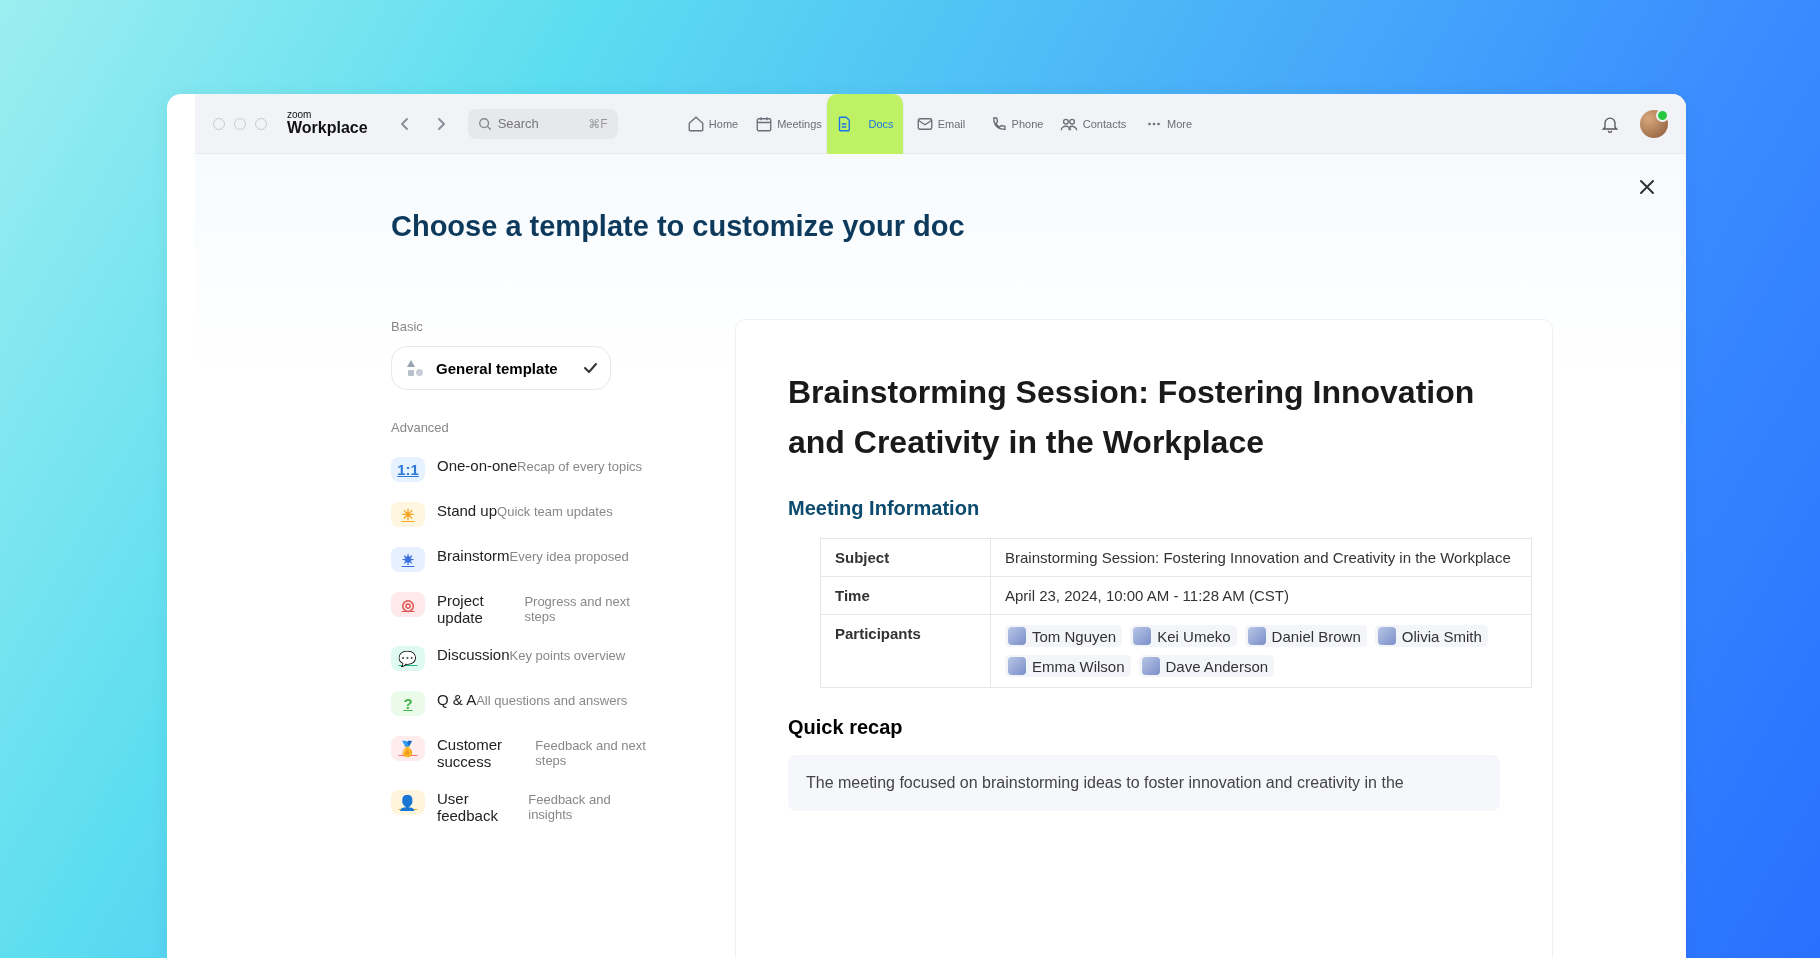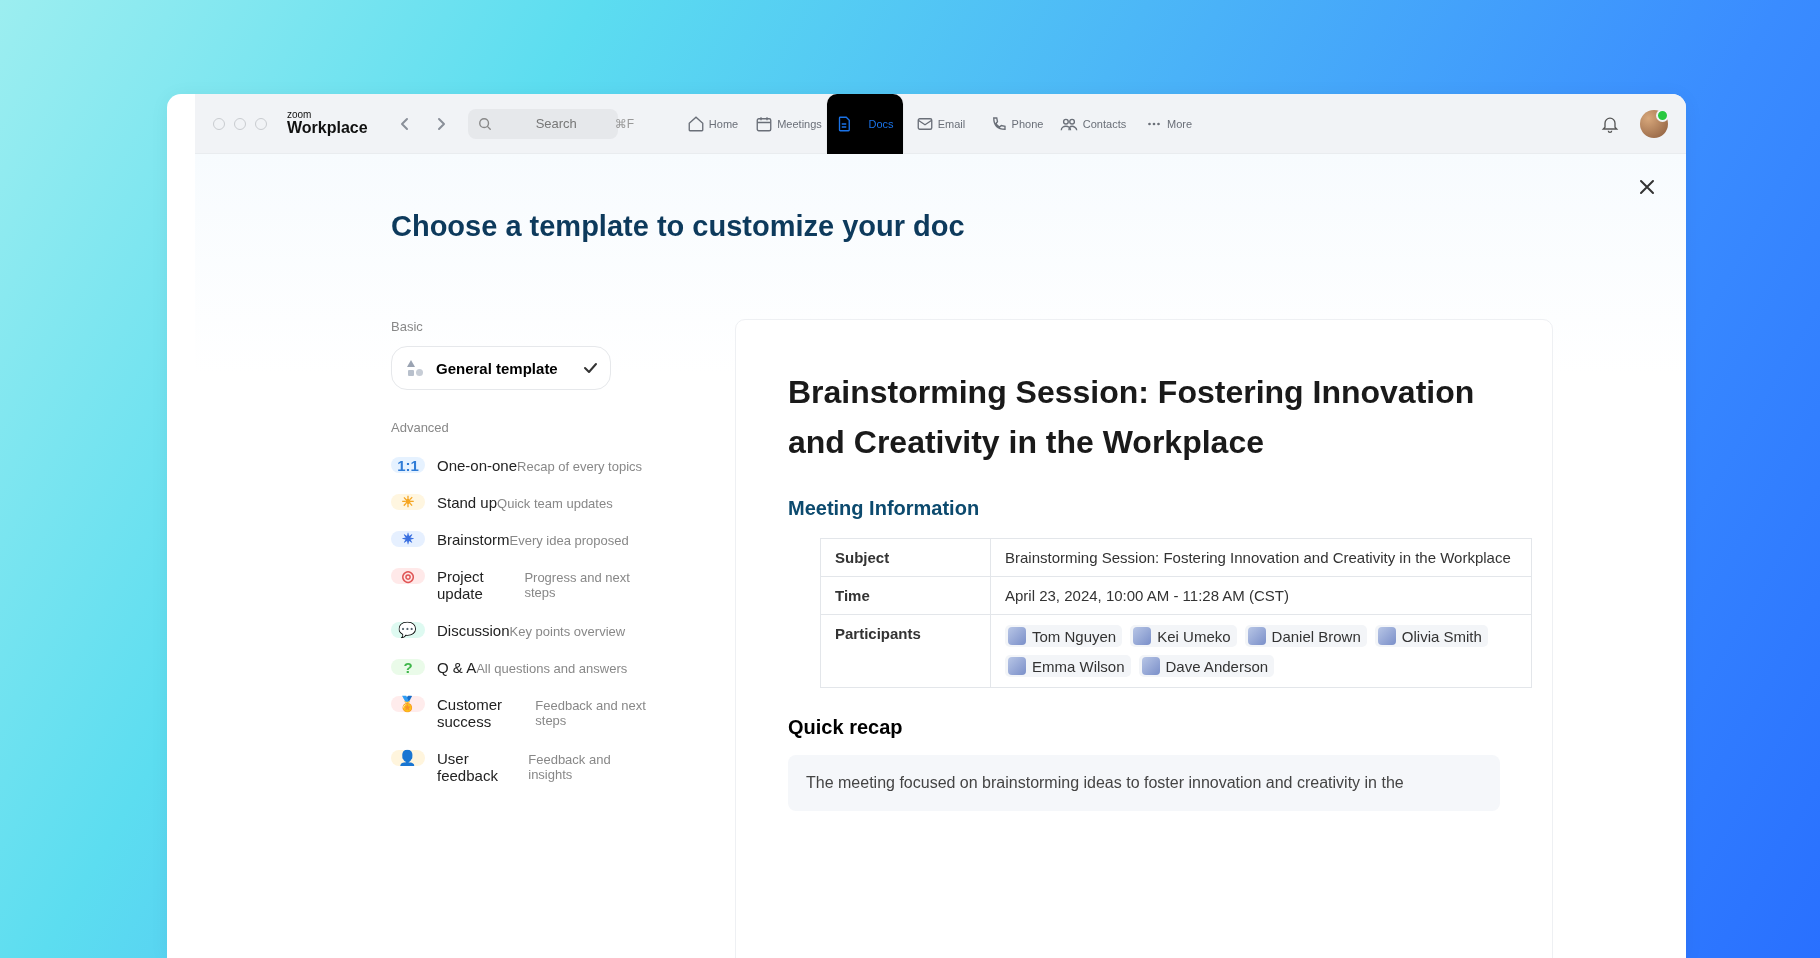--- a/index.html
+++ b/index.html
@@ -5,43 +5,43 @@
 * { margin: 0; padding: 0; box-sizing: border-box; font-family: -apple-system, BlinkMacSystemFont, "Segoe UI", Helvetica, Arial, sans-serif; }
 body { width: 1820px; height: 958px; background: linear-gradient(120deg, #9ceef0 0%, #5cddf0 25%, #3a8cff 75%, #2970ff 100%); overflow: hidden; }
 .app-window { position: absolute; top: 94px; left: 167px; width: 1519px; height: 864px; background: #fff; border-radius: 14px 14px 0 0; overflow: hidden; box-shadow: 0 2px 20px rgba(0,0,0,0.05); padding-left: 28px; }
 .titlebar { height: 60px; background: #f1f3f6; display: flex; align-items: center; padding: 0 18px; border-bottom: 1px solid #e9ecef; position: relative; }
 .traffic-lights { display: flex; gap: 9px; }
 .traffic-light { width: 12px; height: 12px; border: 1px solid #c9ccd0; border-radius: 50%; }
 .brand { margin-left: 20px; font-size: 10px; line-height: 1.05; color: #111; }
 .brand-sub { font-size: 16px; font-weight: 600; color: #111; }
 .nav-arrows { margin-left: 30px; display: flex; gap: 22px; color: #8a8f99; }
 .nav-arrow { width: 14px; height: 14px; display: flex; align-items: center; justify-content: center; cursor: pointer; }
-.search-box { margin-left: 20px; width: 150px; height: 30px; background: #e6e8eb; border-radius: 8px; display: flex; align-items: center; padding: 0 10px; color: #777; font-size: 13px; gap: 38px; }
+.search-box { margin-left: 20px; width: 150px; height: 30px; background: #e6e8eb; border-radius: 8px; display: flex; align-items: center; padding: 0 10px; color: #777; font-size: 13px; }
 .search-box .mag { margin-right: 6px; display: flex; }
 .search-box .shortcut { margin-left: auto; font-size: 12px; color: #999; }
 .top-nav { position: absolute; left: 50%; transform: translateX(-50%); display: flex; align-items: flex-end; height: 60px; }
 .top-nav-item { width: 76px; height: 60px; display: flex; flex-direction: row; align-items: center; justify-content: center; gap: 4px; font-size: 11px; color: #6a6f78; cursor: pointer; }
-.top-nav-item.active { background: #000000; border-radius: 10px 10px 0 0; color: #1a73e8; box-shadow: 0 -1px 0 #e9ecef, -1px 0 0 #e9ecef, 1px 0 0 #e9ecef; gap: 15px; }
+.top-nav-item.active { background: #bef264; border-radius: 10px 10px 0 0; color: #1a73e8; box-shadow: 0 -1px 0 #e9ecef, -1px 0 0 #e9ecef, 1px 0 0 #e9ecef; gap: 15px; }
 .top-nav-item .ico { height: 18px; display: flex; align-items: center; justify-content: center; color: #6a6f78; }
 .top-nav-item.active .ico { color: #1a73e8; }
 .titlebar-right { margin-left: auto; display: flex; align-items: center; gap: 20px; }
 .bell { color: #555; display:flex; }
 .avatar { width: 28px; height: 28px; border-radius: 50%; background: radial-gradient(circle at 30% 30%, #d7a77b, #8a5a3b); position: relative; }
 .avatar::after { content: ""; position: absolute; top: -1px; right: -1px; width: 9px; height: 9px; background: #28c840; border: 2px solid #f1f3f6; border-radius: 50%; }
 .content { position: relative; height: calc(100% - 60px); background: linear-gradient(180deg, #f7fbfe 0%, #ffffff 220px); }
 .close-btn { position: absolute; top: 24px; right: 30px; font-size: 22px; color: #333; cursor: pointer; }
 .page-title { position: absolute; top: 56px; left: 196px; font-size: 29px; font-weight: 700; color: #0d3a5c; }
 .sidebar { position: absolute; top: 165px; left: 196px; width: 260px; }
 .section-label { font-size: 13px; color: #888; margin-bottom: 12px; }
 .pill { background: #fff; border: 1px solid #e6e8eb; border-radius: 16px; padding: 10px 12px; display: flex; align-items: center; gap: 10px; font-size: 15px; font-weight: 600; cursor: pointer; width: fit-content; min-width: 220px; }
 .pill .check { margin-left: auto; color: #333; display:flex; }
 .tpl-icon { width: 22px; height: 22px; display: flex; align-items: center; justify-content: center; font-size: 13px; }
 .adv-list { margin-top: 30px; }
 .adv-item { display: flex; gap: 12px; align-items: flex-start; padding: 10px 0; cursor: pointer; }
-.adv-icon { width: 34px; height: 16px; border-radius: 8px; display: flex; align-items: center; justify-content: center; font-size: 15px; font-weight: 700; flex-shrink: 0; }
+.adv-icon { width: 34px; height: 25px; border-radius: 8px; display: flex; align-items: center; justify-content: center; font-size: 15px; font-weight: 700; flex-shrink: 0; text-decoration: underline; }
 .adv-text { display: flex; flex-direction: row; }
 .adv-title { font-size: 15px; color: #222; }
 .adv-sub { font-size: 13px; color: #888; margin-top: 2px; }
 .doc-card { position: absolute; top: 165px; left: 540px; width: 818px; height: 660px; background: #fff; border-radius: 10px; border: 1px solid #eef0f3; padding: 48px 52px; overflow: hidden; }
 .doc-title { font-size: 32px; font-weight: 700; color: #1a1a1a; line-height: 1.55; }
 .doc-section { font-size: 20px; font-weight: 700; color: #0c4a6e; margin-top: 30px; }
 .info-table { width: 100%; border-collapse: collapse; margin-top: 18px; border: 1px solid #e3e6ea; margin-left: 32px; }
 .info-table td { border: 1px solid #e3e6ea; padding: 10px 14px; font-size: 15px; color: #333; vertical-align: top; }
 .info-table td.key { width: 170px; font-weight: 600; }
 .participants { display: flex; flex-wrap: wrap; gap: 8px; }

